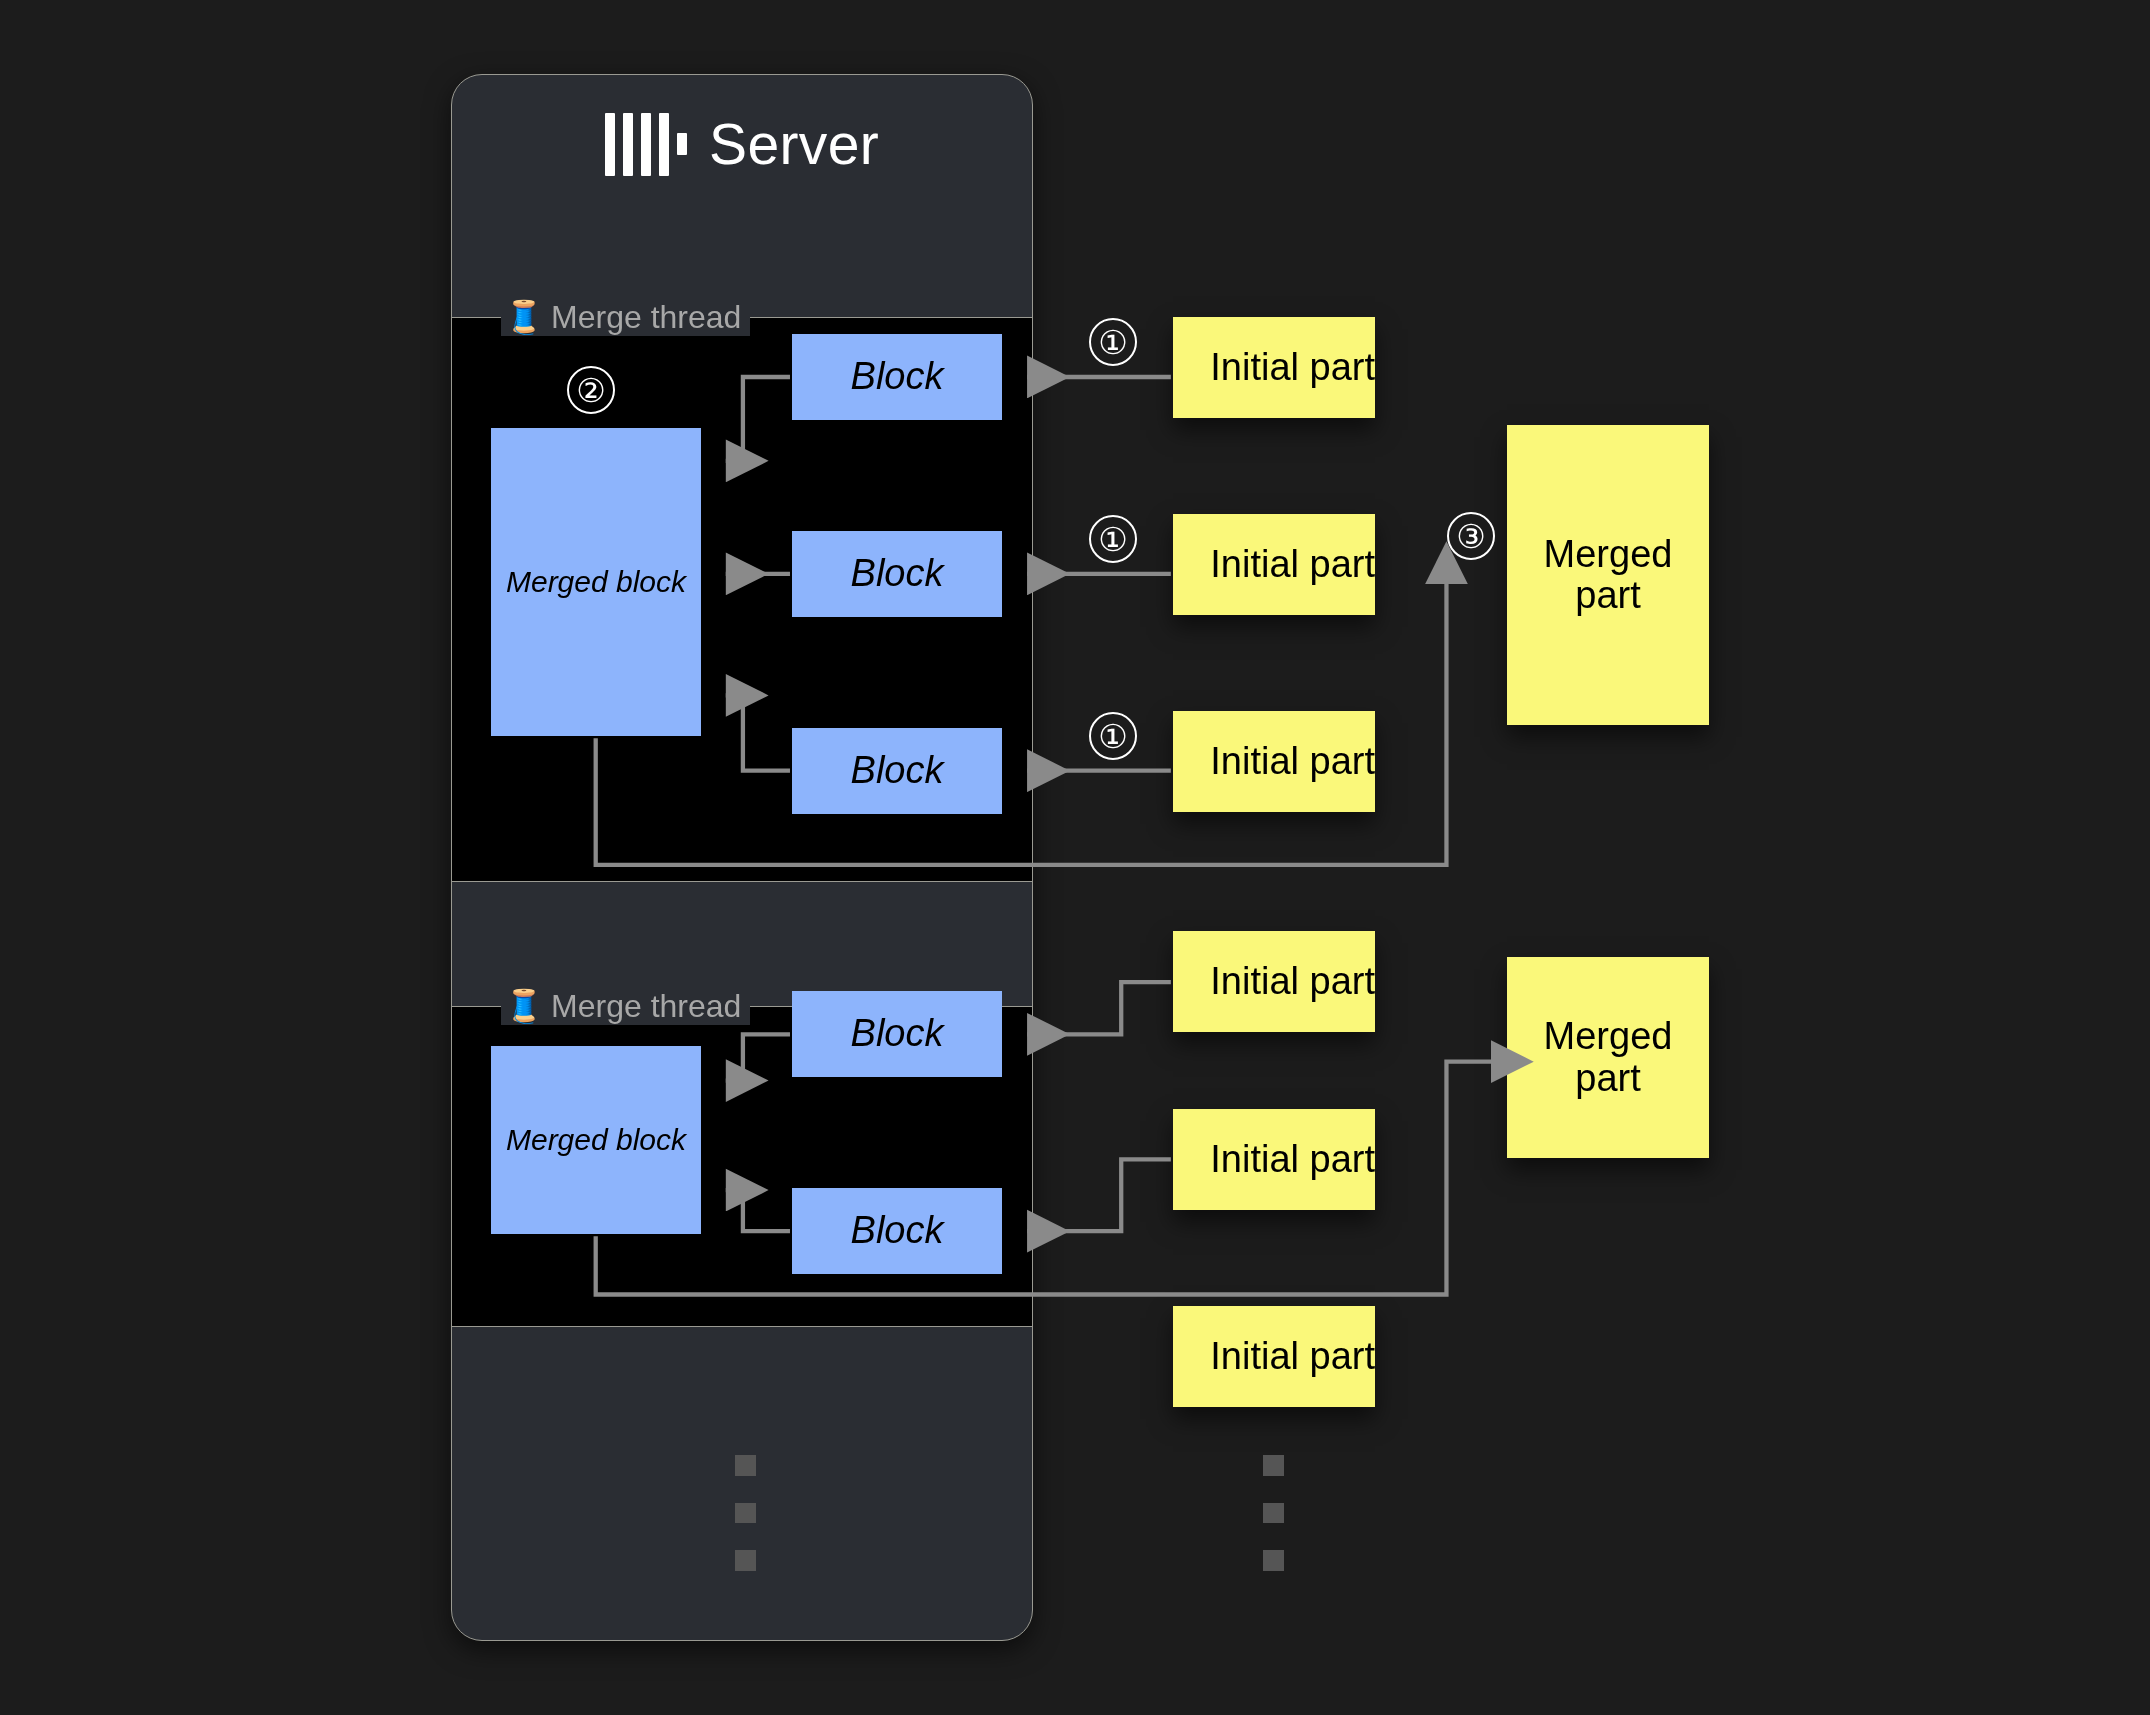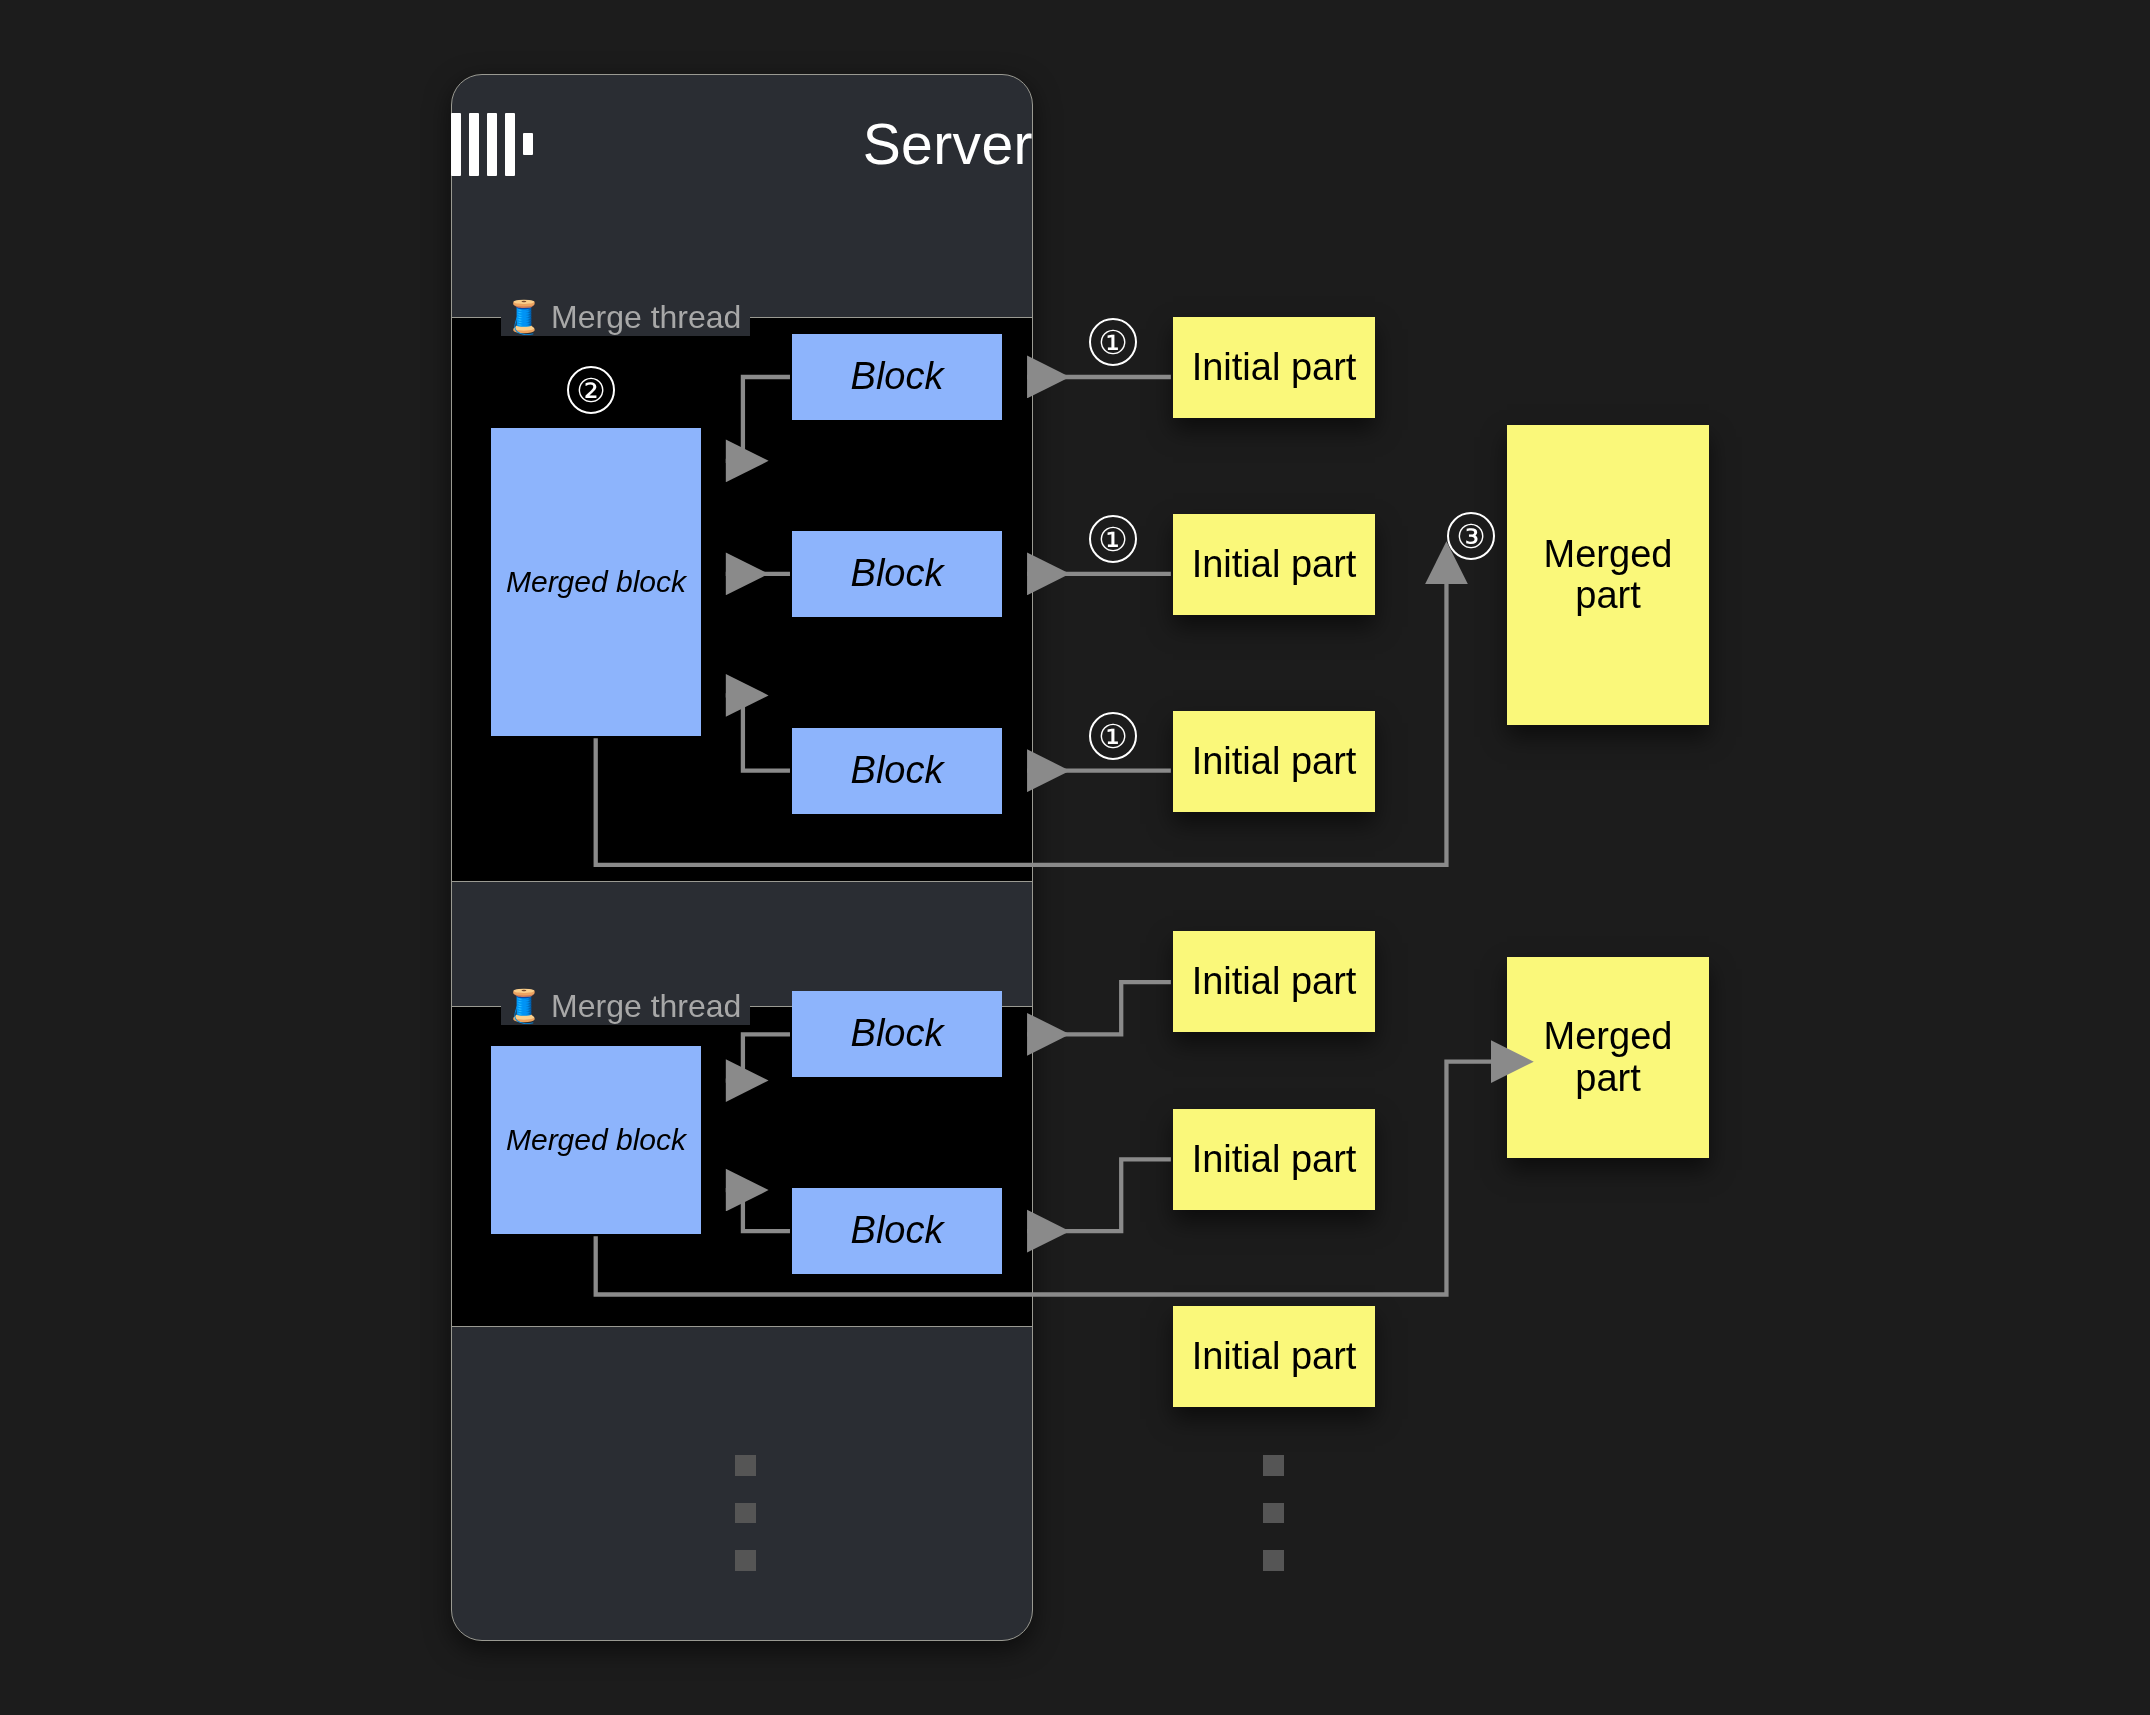--- a/index.html
+++ b/index.html
@@ -18,21 +18,21 @@
     left:451px;top:74px;
     width:582px;height:1567px;
     background:#2a2d33;
     border:1.7px solid #9a9a92;
     border-radius:31px;
     box-sizing:border-box;
     box-shadow:0 8.6px 26px rgba(0,0,0,.55);
   }
   .server-title{
     position:absolute;left:451px;top:111px;width:582px;
-    display:flex;align-items:center;justify-content:space-between;gap:22px;
+    display:flex;align-items:center;justify-content:center;gap:22px;
     color:#ffffff;font-size:57px;font-weight:400;letter-spacing:0.4px;
     pointer-events:none;
   }
   .ch-logo{display:inline-flex;align-items:flex-end;height:63px;gap:7.7px;}
   .ch-logo i{display:block;width:10.3px;height:63px;background:#fff;border-radius:0.9px;}
   .ch-logo i.dot{height:22px;margin-bottom:20.5px;width:10.3px;}
 
   
   .thread-panel{
     position:absolute;
@@ -63,21 +63,21 @@
     box-sizing:border-box;
     font-style:italic;
   }
   .blk.big{font-size:30px;}
 
   
   .part{
     position:absolute;
     background:#faf87a;
     color:#000;
-    display:flex;align-items:center;justify-content:center;
+    display:flex;align-items:center;justify-content:flex-end;
     text-align:center;
     font-size:38px;line-height:1.08;
     box-sizing:border-box;
     box-shadow:0 12px 22px rgba(0,0,0,.55);
   }
 
   
   .step{
     position:absolute;
     width:48px;height:48px;border-radius:50%;

